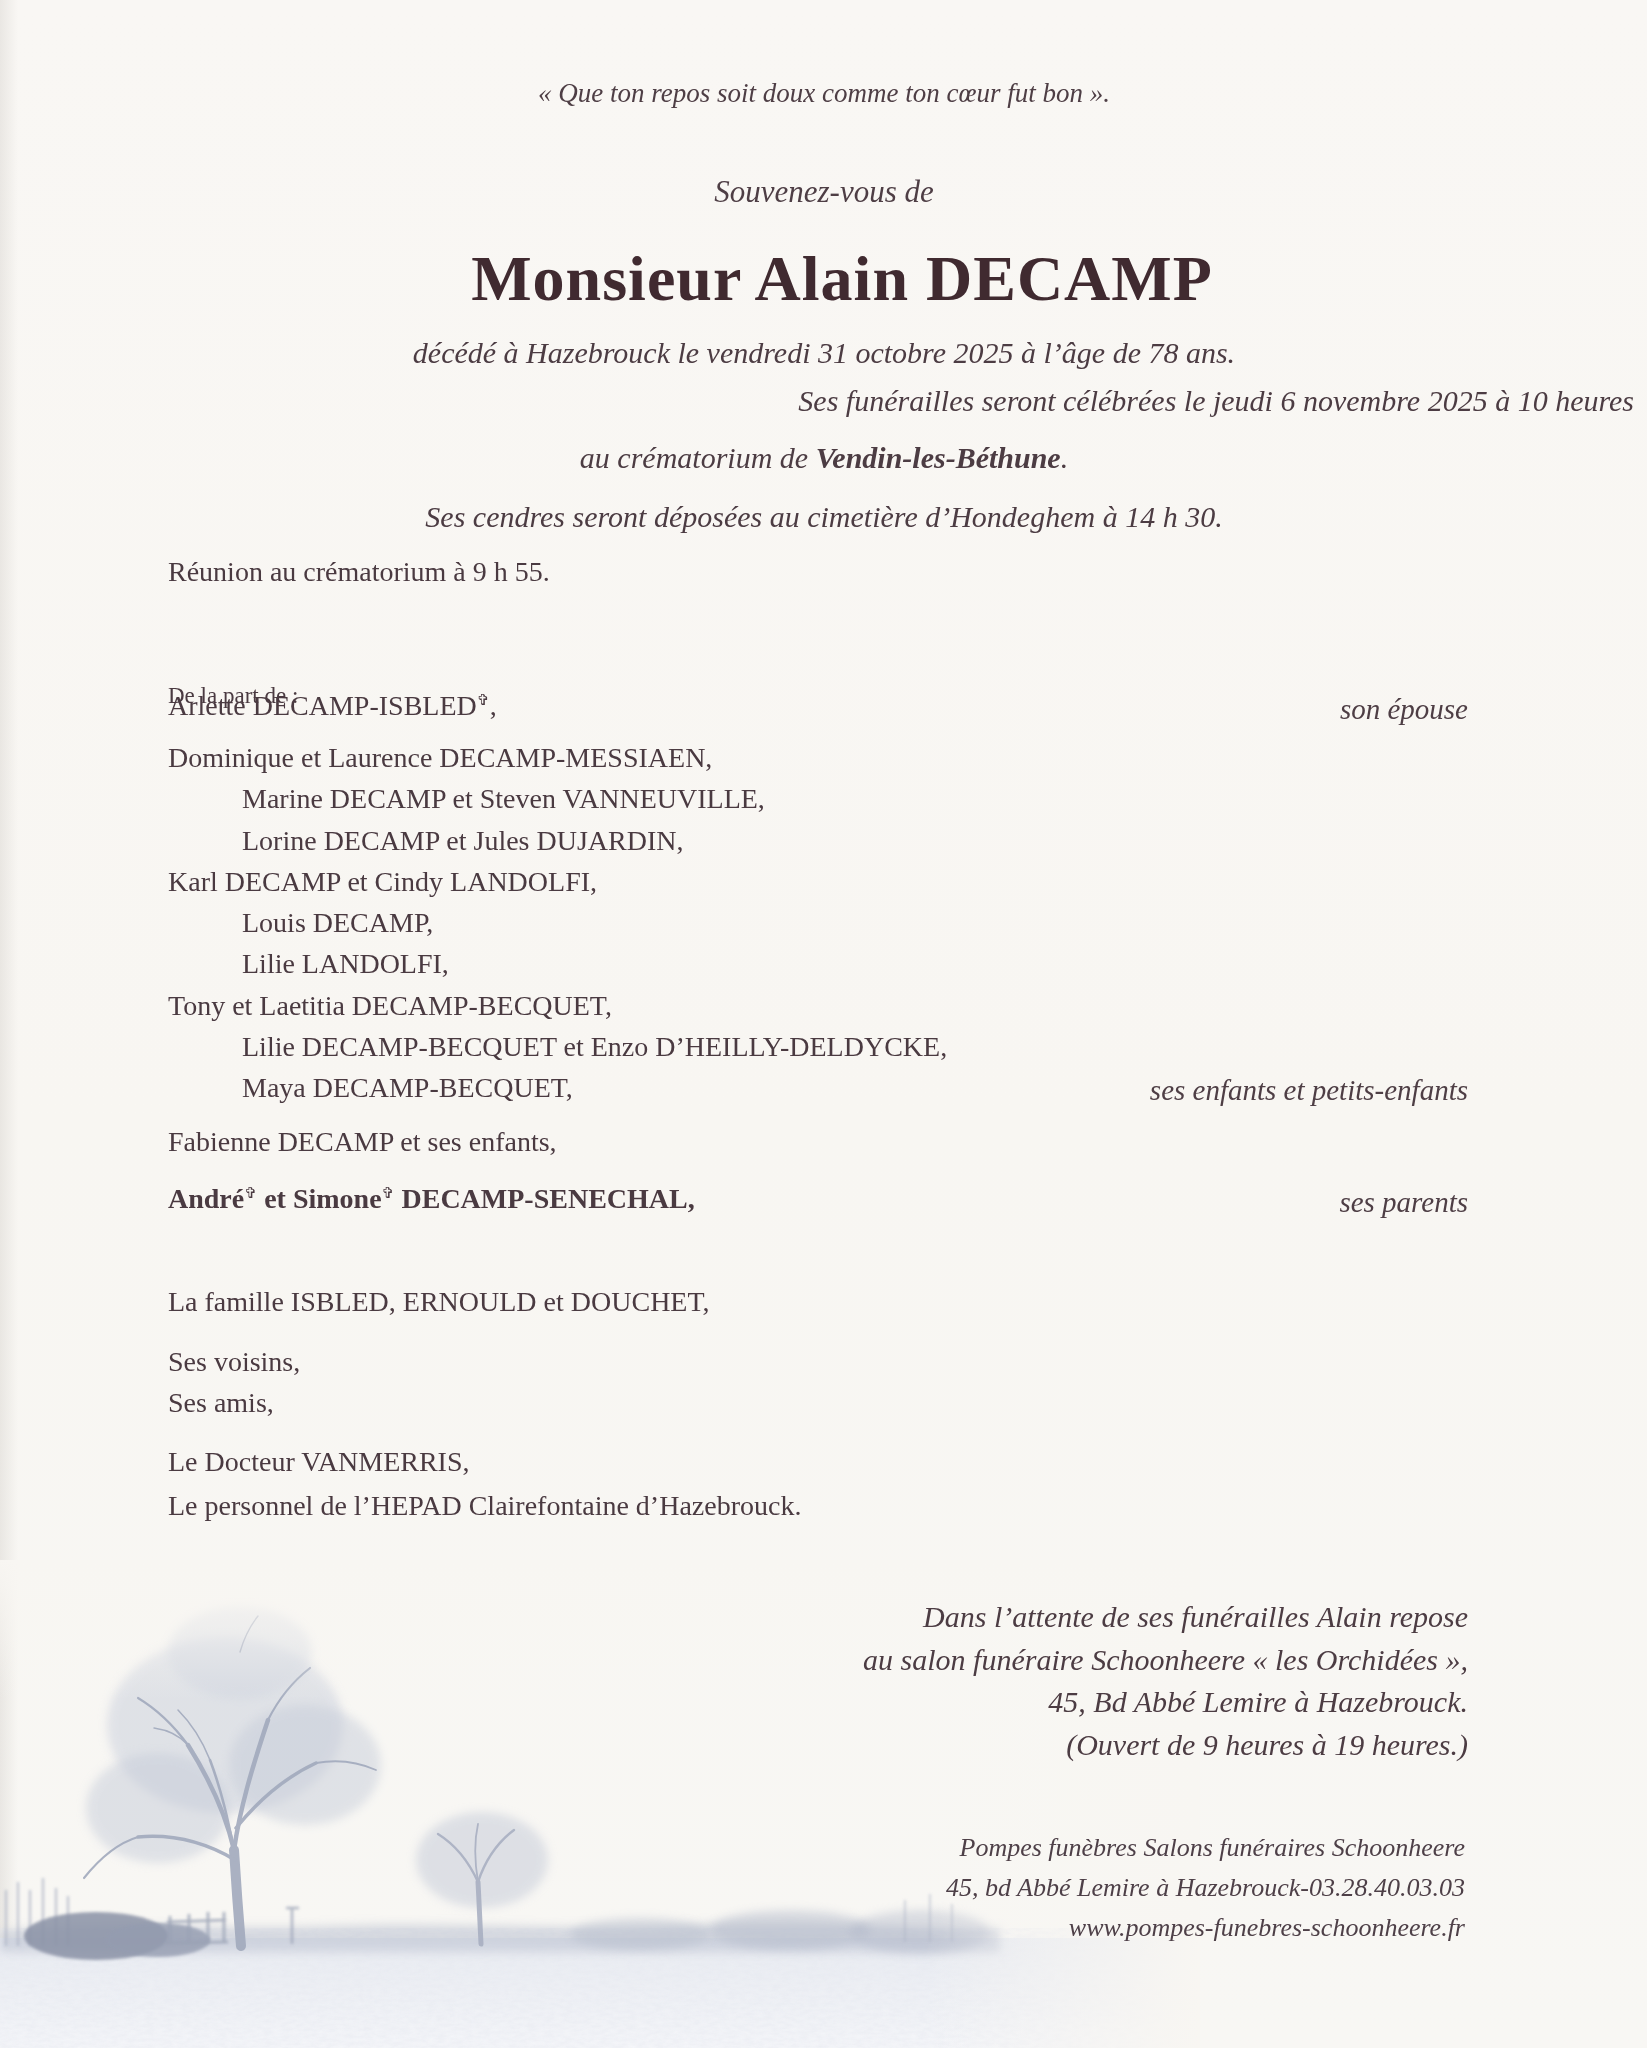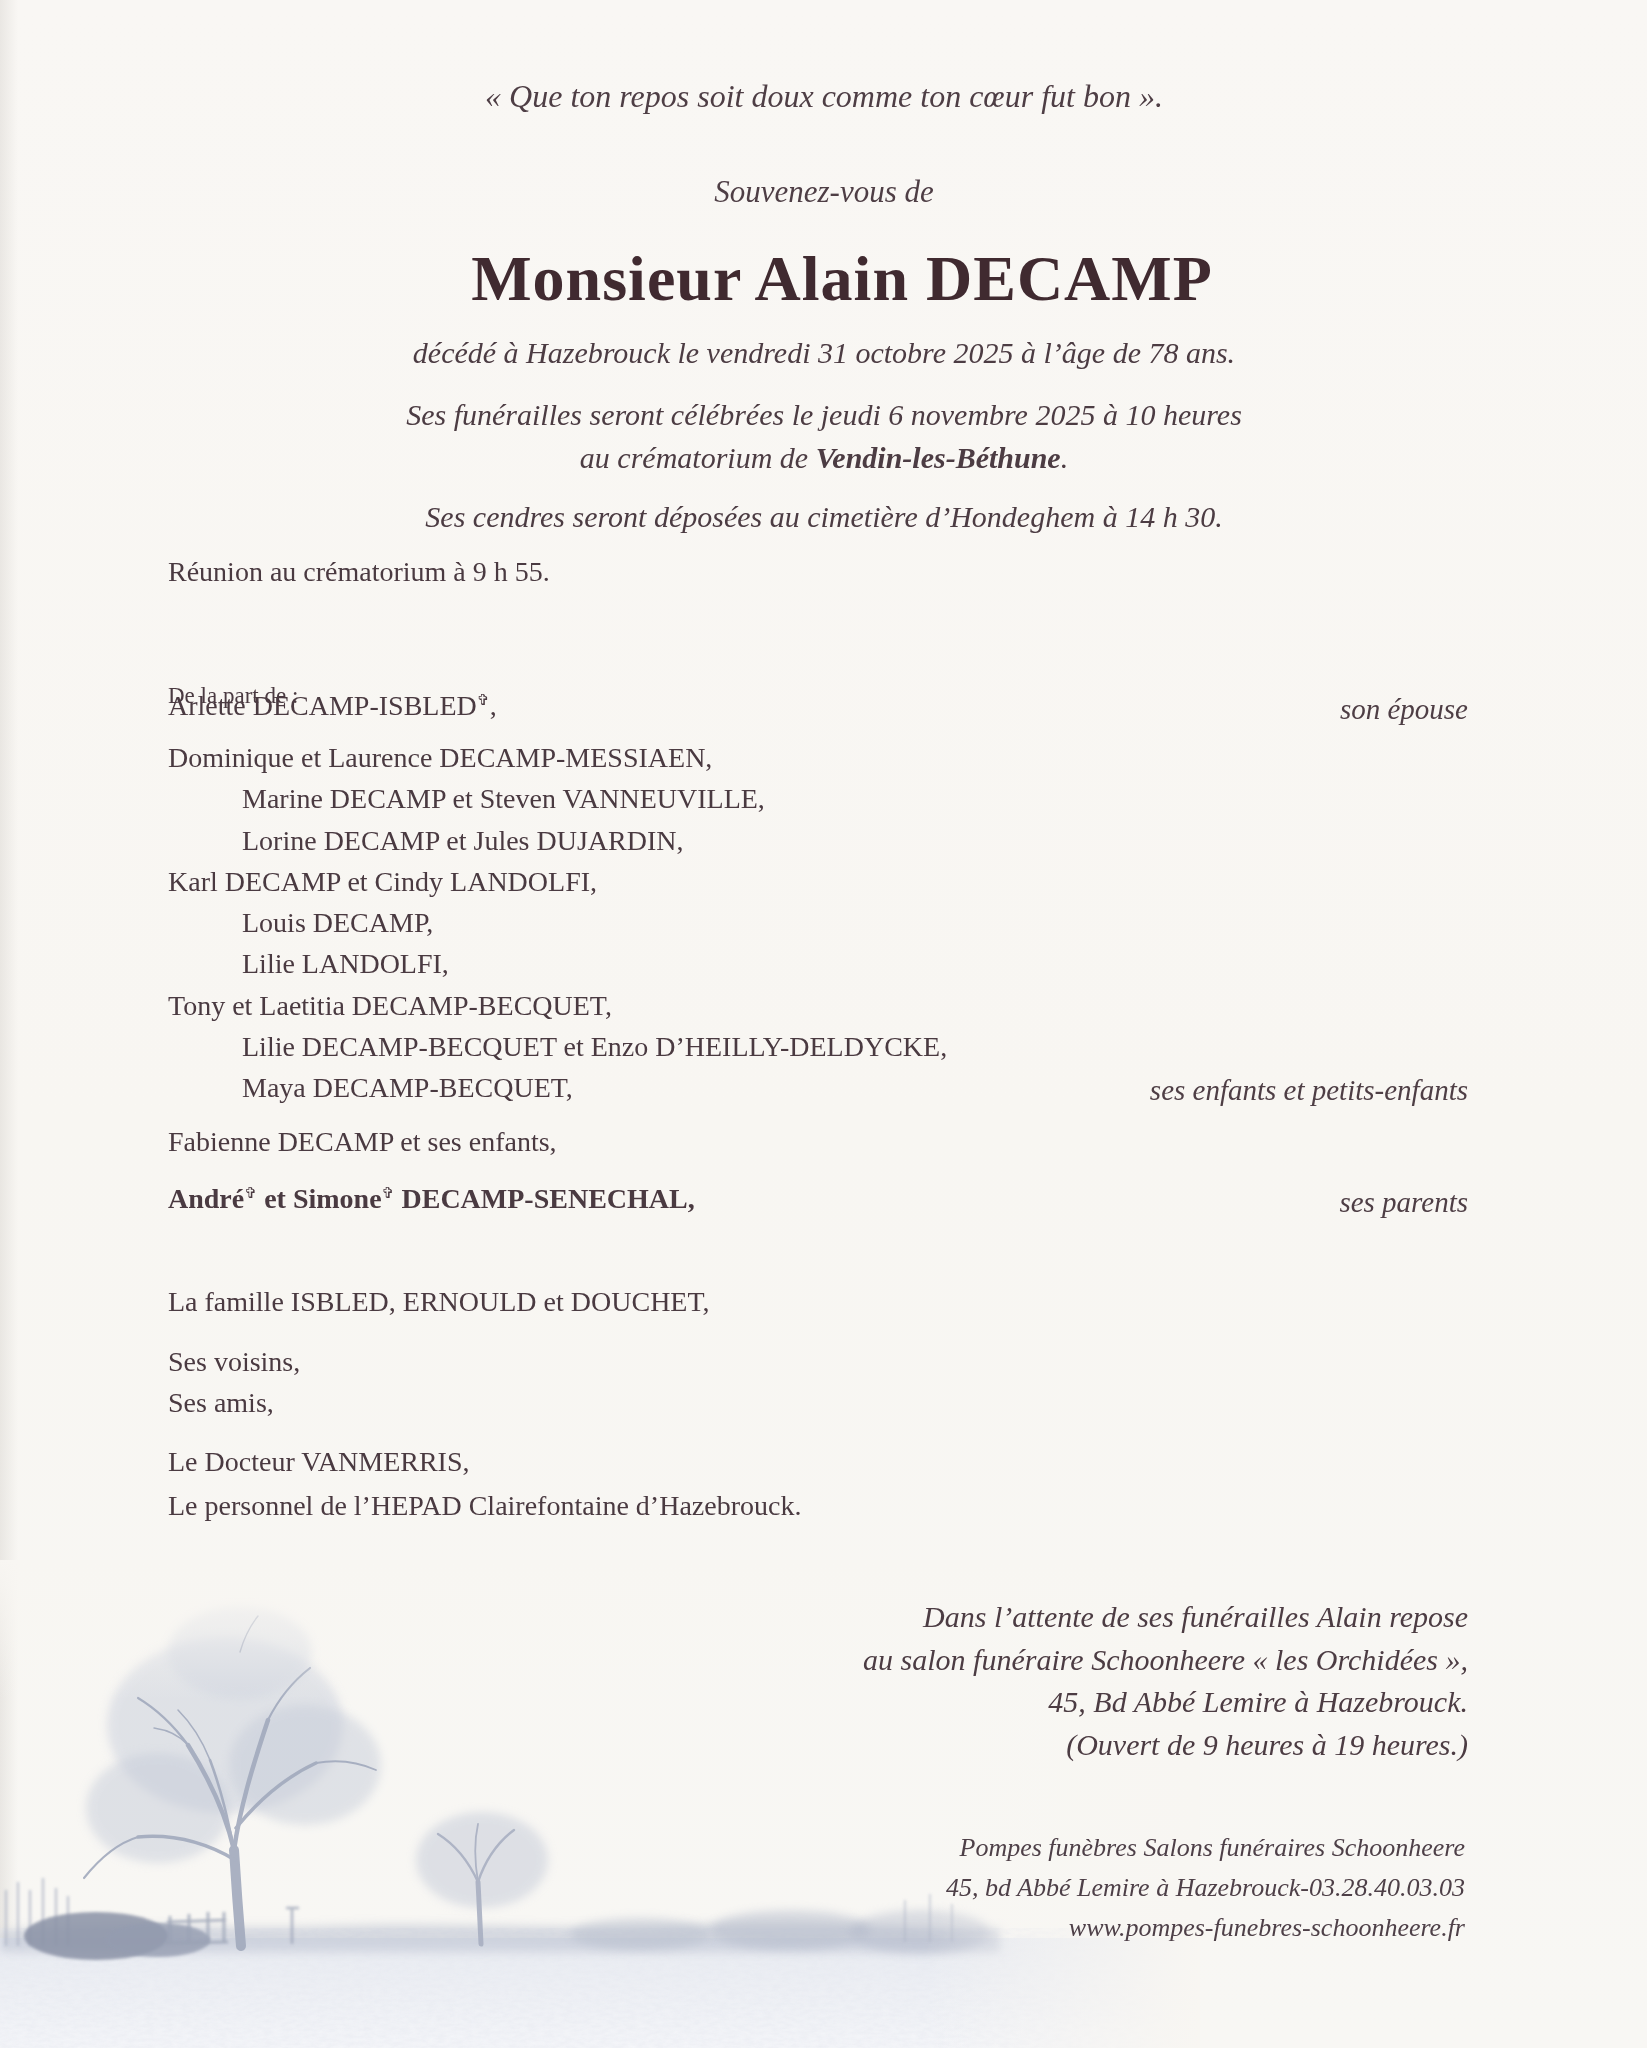--- a/index.html
+++ b/index.html
@@ -9,29 +9,29 @@
     margin:0 auto;
     background:
       linear-gradient(90deg, rgba(205,201,196,.35) 0, rgba(248,246,242,0) 18px),
       linear-gradient(180deg, #f9f7f4 0%, #f8f6f2 55%, #f8f7f4 100%);
     overflow:hidden;
     color:#4a3a41;
     font-family:"Liberation Serif","DejaVu Serif",serif;
   }
   .abs{position:absolute;}
   .center-block{left:14px;width:1620px;text-align:center;}
-  .quote{top:78px;font-size:32px;font-style:italic;color:#4e3e45;}
+  .quote{top:78px;font-size:27px;font-style:italic;color:#4e3e45;}
   .remember{top:174px;font-size:31px;font-style:italic;color:#4e3e45;}
   .deceased-name{
     top:224px;font-size:64px;font-weight:bold;color:#402a30;
     letter-spacing:1px;margin:18px;
   }
   .ceremony{font-size:30px;font-style:italic;color:#4c3c43;}
   .death-line{top:336px;}
-  .funeral-line1{top:398px;}
+  .funeral-line1{top:384px;text-align:right;}
   .funeral-line2{top:441px;}
   .funeral-place{font-weight:bold;}
   .ashes-line{top:500px;}
   .meeting-line{top:556px;left:168px;font-size:28px;}
   .from-label{top:652px;left:168px;font-size:23px;margin-top:31px;}
   .name-line{font-size:28px;left:168px;}
   .spouse-line{top:690px;}
   .relation{font-size:29px;font-style:italic;color:#4e3e45;right:179px;text-align:right;}
   .relation-spouse{top:693px;}
   .children-block{top:737px;left:168px;font-size:28px;line-height:41.3px;}

